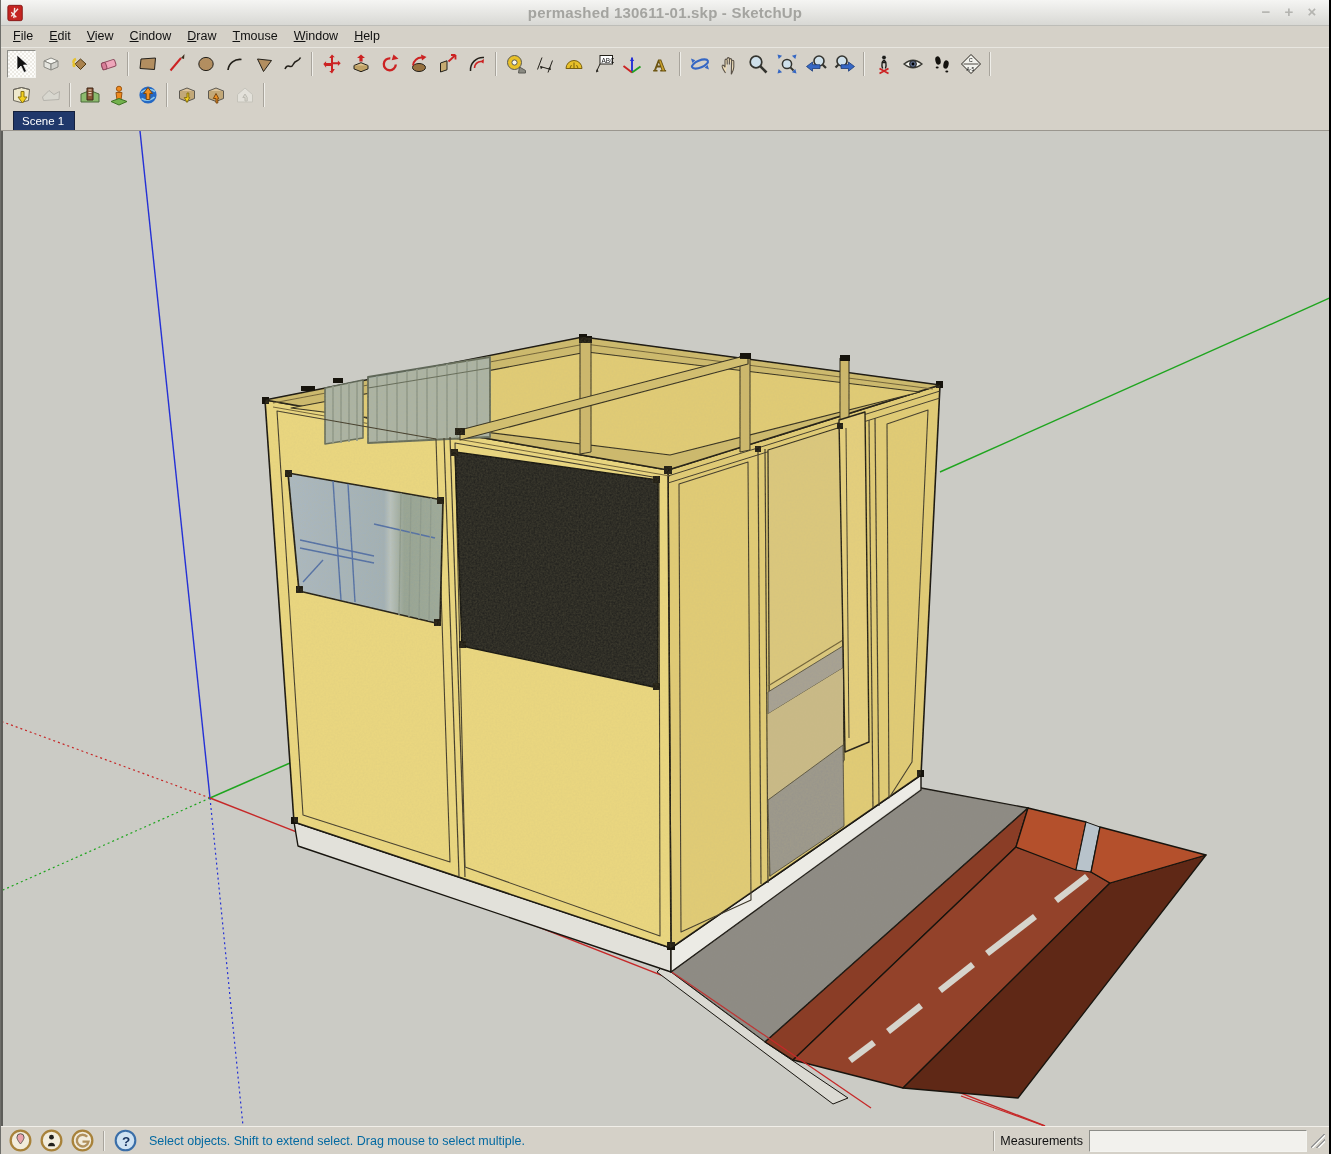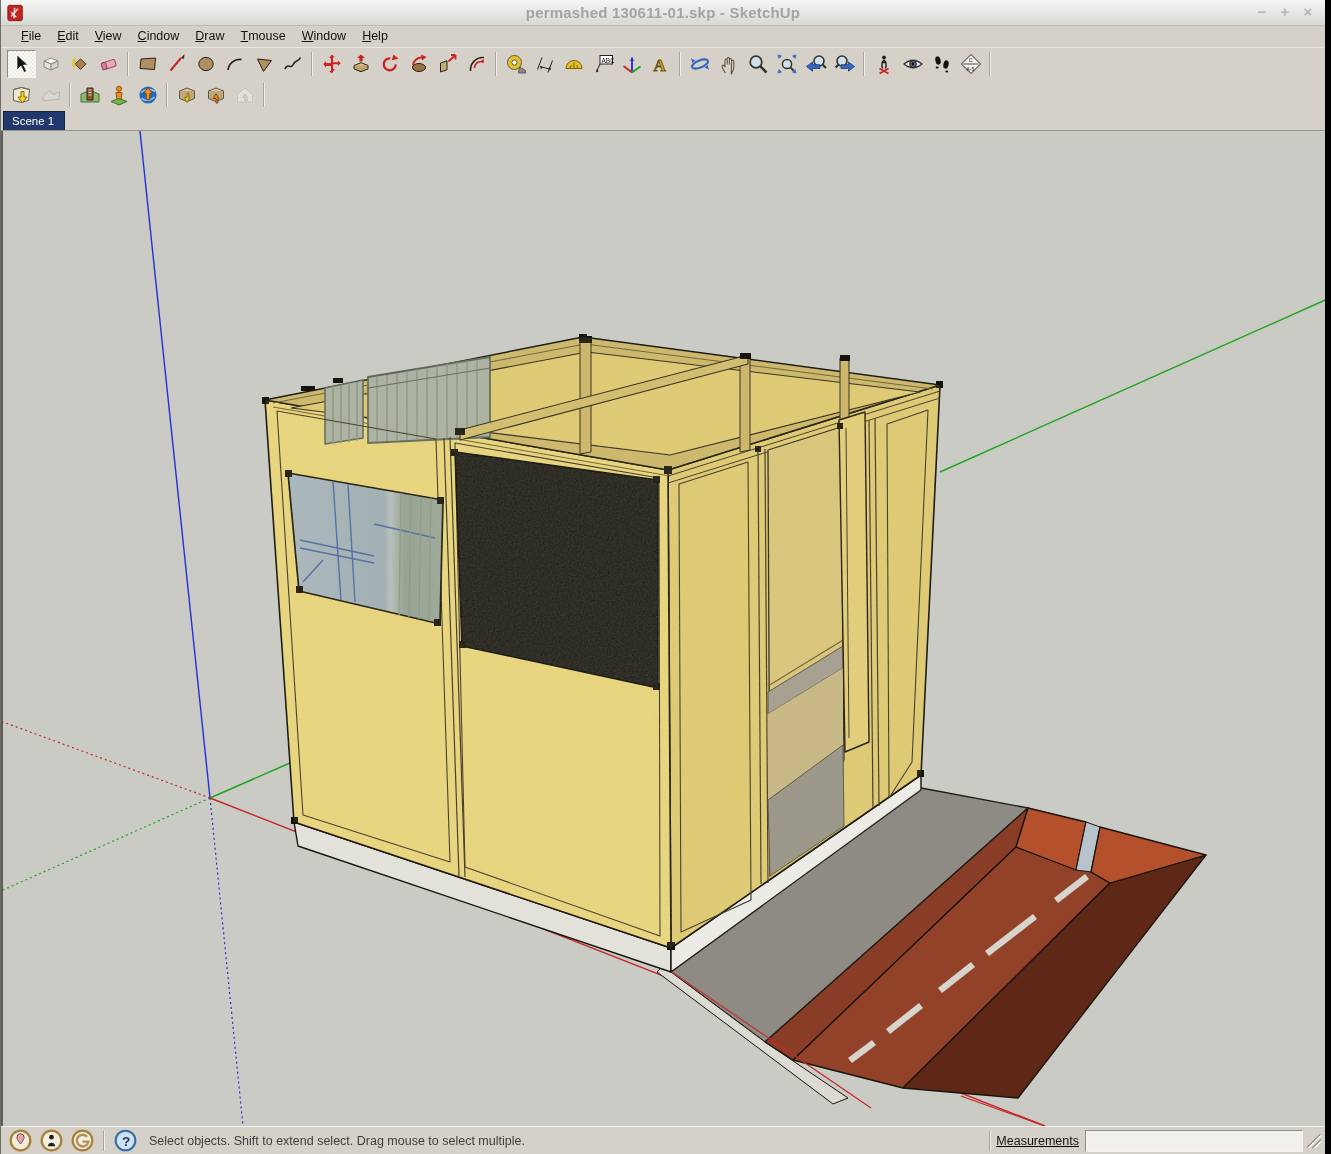--- a/index.html
+++ b/index.html
@@ -1,49 +1,49 @@
 <!DOCTYPE html>
 <html><head>
 <meta charset="utf-8">
 <style>
   html,body{margin:0;padding:0;background:#888;}
   *{box-sizing:border-box;}
   #app{width:1331px;height:1154px;position:relative;font-family:"Liberation Sans",sans-serif;
-       background:#d5d1c8;border-left:1px solid #6e6e6a;border-right:6px solid #000000;overflow:hidden;}
+       background:#d5d1c8;border-left:1px solid #6e6e6a;border-right:2px solid #000000;overflow:hidden;}
   
   #titlebar{height:26px;background:linear-gradient(#f5f5f3,#d8d8d4);display:flex;align-items:center;position:relative;border-bottom:1px solid #bdbdb8;}
   #title-text{position:absolute;left:0;right:0;text-align:center;font-size:15px;font-weight:bold;color:#a4a4a0;letter-spacing:.2px;}
   #app-logo{width:17px;height:18px;margin-left:6px;z-index:2;}
   #win-controls{margin-left:auto;display:flex;gap:9px;padding-right:10px;z-index:2;}
   .winbtn{width:14px;height:14px;color:#b4b4b0;font-size:15px;line-height:12px;text-align:center;font-weight:bold;cursor:default;}
   
-  #menubar{height:21px;display:flex;align-items:center;padding-left:12px;background:#d5d1c8;}
+  #menubar{height:21px;display:flex;align-items:center;padding-left:4px;background:#d5d1c8;}
   .menu-item{font-size:12.5px;color:#111;padding:2px 8px 3px 8px;cursor:default;}
   .menu-item .u{text-decoration:underline;}
   
   .toolbar{display:flex;align-items:center;padding:2px 2px 2px 6px;background:#d5d1c8;}
   #toolbar-main{height:32px;border-top:1px solid #e8e6e0;}
   #toolbar-google{height:31px;}
   .tbtn{width:29px;height:28px;display:flex;align-items:center;justify-content:center;border:1px solid transparent;border-radius:1px;}
   .tbtn svg{width:22px;height:22px;}
   .tbtn.pressed{background:repeating-conic-gradient(#fdfdfb 0 25%,#eceae4 0 50%) 0 0/4px 4px;border:1px solid;border-color:#8d8d88 #f4f4f0 #f4f4f0 #8d8d88;}
   .tbtn.disabled{opacity:.55;}
   .tsep{width:2px;height:24px;margin:0 4px;border-left:1px solid #a8a49c;border-right:1px solid #efeee9;}
   
   #scenebar{height:21px;background:#d5d1c8;display:flex;align-items:flex-end;border-bottom:1px solid #9a968e;}
-  .scene-tab{background:#20386b;color:#fff;font-size:11.5px;padding:3px 10px 3px 8px;margin-left:2px;border:1px solid #14203d;border-bottom:none;}
+  .scene-tab{background:#20386b;color:#fff;font-size:11.5px;padding:3px 10px 3px 8px;margin-left:12px;border:1px solid #14203d;border-bottom:none;}
   
   #viewport{height:995px;position:relative;background:#cbcbc5;border-left:2px solid #5d5d59;cursor:default;}
   #viewport svg{display:block;}
   
   #statusbar{height:28px;display:flex;align-items:center;background:#d5d1c8;border-top:1px solid #f1efe9;padding:0 4px;position:relative;}
   .sicon{width:23px;height:23px;margin:0 4px;}
   .ssep{width:2px;height:20px;margin:0 5px;border-left:1px solid #a8a49c;border-right:1px solid #efeee9;}
-  #status-msg{font-size:12.5px;color:#404040;margin-left:8px;white-space:nowrap;}
-  #meas-wrap{margin-left:auto;display:flex;align-items:center;text-decoration:underline;}
+  #status-msg{font-size:12.5px;color:#0369a1;margin-left:8px;white-space:nowrap;}
+  #meas-wrap{margin-left:auto;display:flex;align-items:center;}
   #meas-label{font-size:12.5px;color:#111;margin-right:6px;}
   #meas-input{width:218px;height:22px;border:1px solid;border-color:#8d8d88 #f4f4f0 #f4f4f0 #8d8d88;background:#f2f1ed;font-size:12px;padding:0 4px;font-family:"Liberation Sans",sans-serif;}
   #grip{width:14px;height:14px;margin-left:4px;background:
      linear-gradient(135deg,transparent 45%,#999 45%,#999 52%,#f5f5f2 52%,#f5f5f2 60%,transparent 60%),
      linear-gradient(135deg,transparent 65%,#999 65%,#999 72%,#f5f5f2 72%,#f5f5f2 80%,transparent 80%);}
 </style>
 </head>
 <body>
 
 <div id="app">

